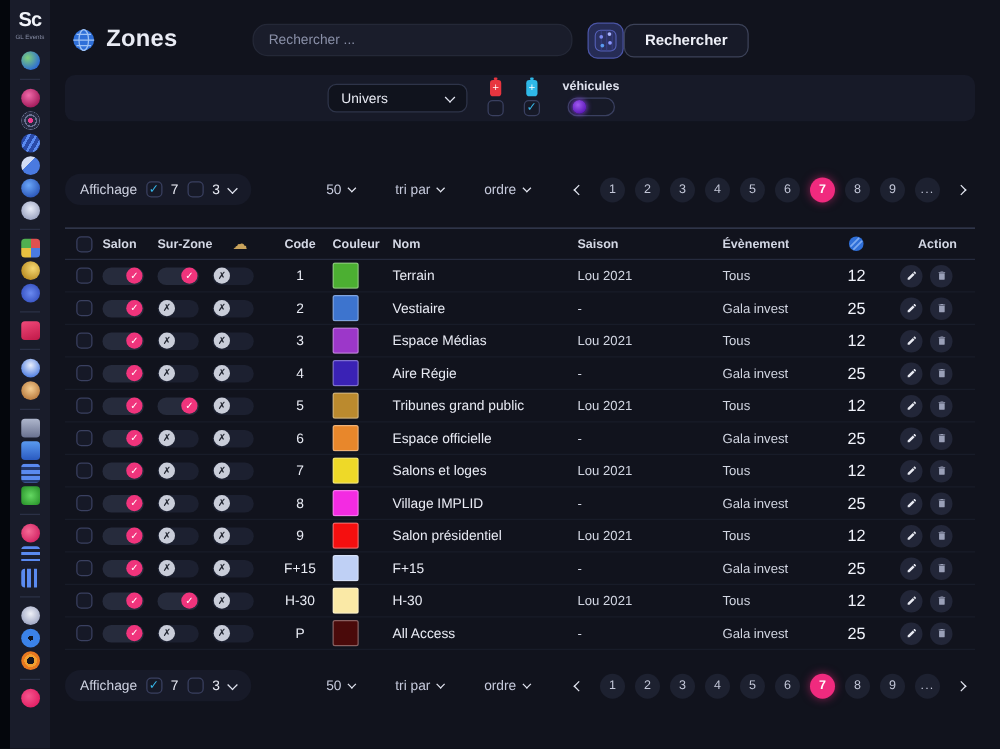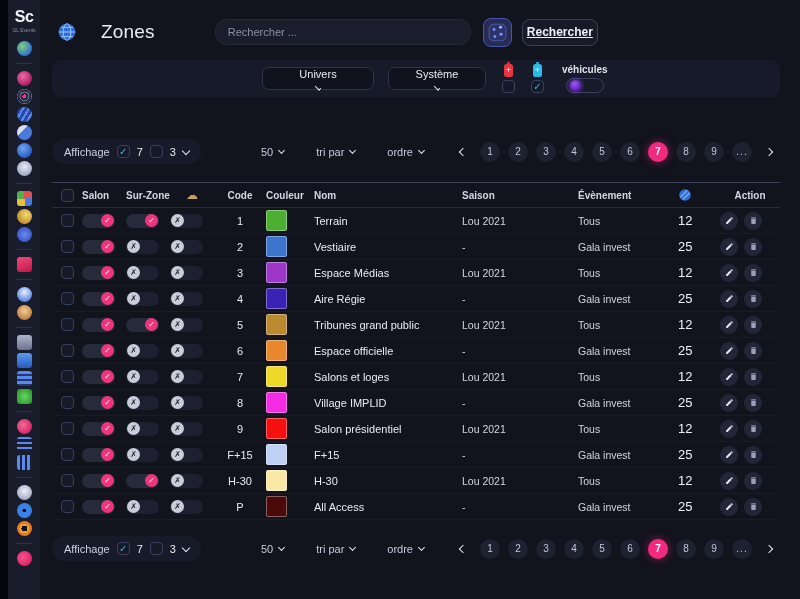--- a/index.html
+++ b/index.html
@@ -17,37 +17,37 @@
   .sb-icon { width:15px; height:15px; border-radius:50%; display:inline-block; flex:0 0 15px; }
   .sb-icon.sq { border-radius:3px; }
   .sb-div { width:16px; height:1px; background:#2b3046; margin:4px 0; }
 
   
   .main { flex:1; background:#11131d; display:flex; flex-direction:column; padding:0 20px 0 12px; }
 
   
   .hdr { display:flex; align-items:center; margin-top:16px; height:32px; }
   .hdr .globe { width:20px; height:20px; margin-left:5px; }
-  .hdr h1 { font-size:19px; font-weight:400; margin-left:24px; letter-spacing:0.2px; }
+  .hdr h1 { font-size:19px; font-weight:700; margin-left:8px; letter-spacing:0.2px; }
   .search-input { width:256px; height:26px; margin-left:60px; background:#1a1d2b; border:1px solid #242837;
                   border-radius:12px; color:#e9ebf4; font-size:11px; padding:0 12px; outline:none; }
   .search-input::placeholder { color:#8a90a8; }
   .dice-btn { width:29px; height:29px; margin-left:12px; border-radius:8px; background:#262c55;
               border:1px solid #4b55a6; display:flex; align-items:center; justify-content:center; cursor:pointer; }
   .dice-btn svg { width:21px; height:21px; }
-  .btn-ghost { height:27px; margin-left:10px; padding:0 4px; background:#171a28; border:1px solid #3c4258;
-               border-radius:8px; color:#eef0f8; font-size:12px; font-weight:700; cursor:pointer;text-decoration:underline; }
+  .btn-ghost { height:27px; padding:0 16px; background:#171a28; border:1px solid #3c4258;
+               border-radius:8px; color:#eef0f8; font-size:12px; font-weight:700; cursor:pointer; }
   .btn-accent { height:27px; margin-left:auto; padding:0 14px; background:transparent; border:1.5px solid #53c7ee;
                 border-radius:8px; color:#53c7ee; font-size:12px; font-weight:700; cursor:pointer; }
 
   
   .filterbar { margin-top:12px; height:37px; background:#171a28; border-radius:8px;
                display:flex; align-items:center; padding:0 14px; }
   .select { height:23px; background:#10131d; border:1px solid #2e3449; border-radius:7px; display:flex;
-            align-items:center; padding:0 10px; gap:8px; font-size:11px; color:#e9ebf4; cursor:pointer;flex-direction:column; }
+            align-items:center; padding:0 10px; gap:8px; font-size:11px; color:#e9ebf4; cursor:pointer; }
   .select.univers { width:112px; margin-left:196px; justify-content:space-between; }
   .select.systeme { width:98px;  margin-left:14px;  justify-content:space-between; }
   .stack { display:flex; flex-direction:column; align-items:center; gap:3px; margin-left:16px; }
   .battery { width:9px; height:13px; border-radius:2.5px; position:relative; color:#fff; font-size:7px;
              line-height:13px; text-align:center; font-family:"DejaVu Sans", sans-serif; }
   .battery::before { content:''; position:absolute; top:-2px; left:2.5px; width:3px; height:2px;
                      border-radius:1px; background:inherit; }
   .battery.red { background:#e8353f; }
   .battery.blue { background:#2fb9e8; }
   .cb { width:13px; height:13px; border:1.5px solid #3a4060; border-radius:4px; background:#161927;
@@ -180,24 +180,20 @@
         </svg>
       </span>
       <button class="btn-ghost">Rechercher</button>
     </div>
 
     <div class="filterbar">
       <span class="select univers">
         <span>Univers</span>
         <i class="chev big"></i>
       </span>
-      <span class="select systeme">
-        <span>Système</span>
-        <i class="chev big"></i>
-      </span>
       <span class="stack">
         <span class="battery red">+</span>
         <span class="cb"></span>
       </span>
       <span class="stack">
         <span class="battery blue">+</span>
         <span class="cb">✓</span>
       </span>
       <span class="stack veh">
         <span class="veh-label">véhicules</span>

